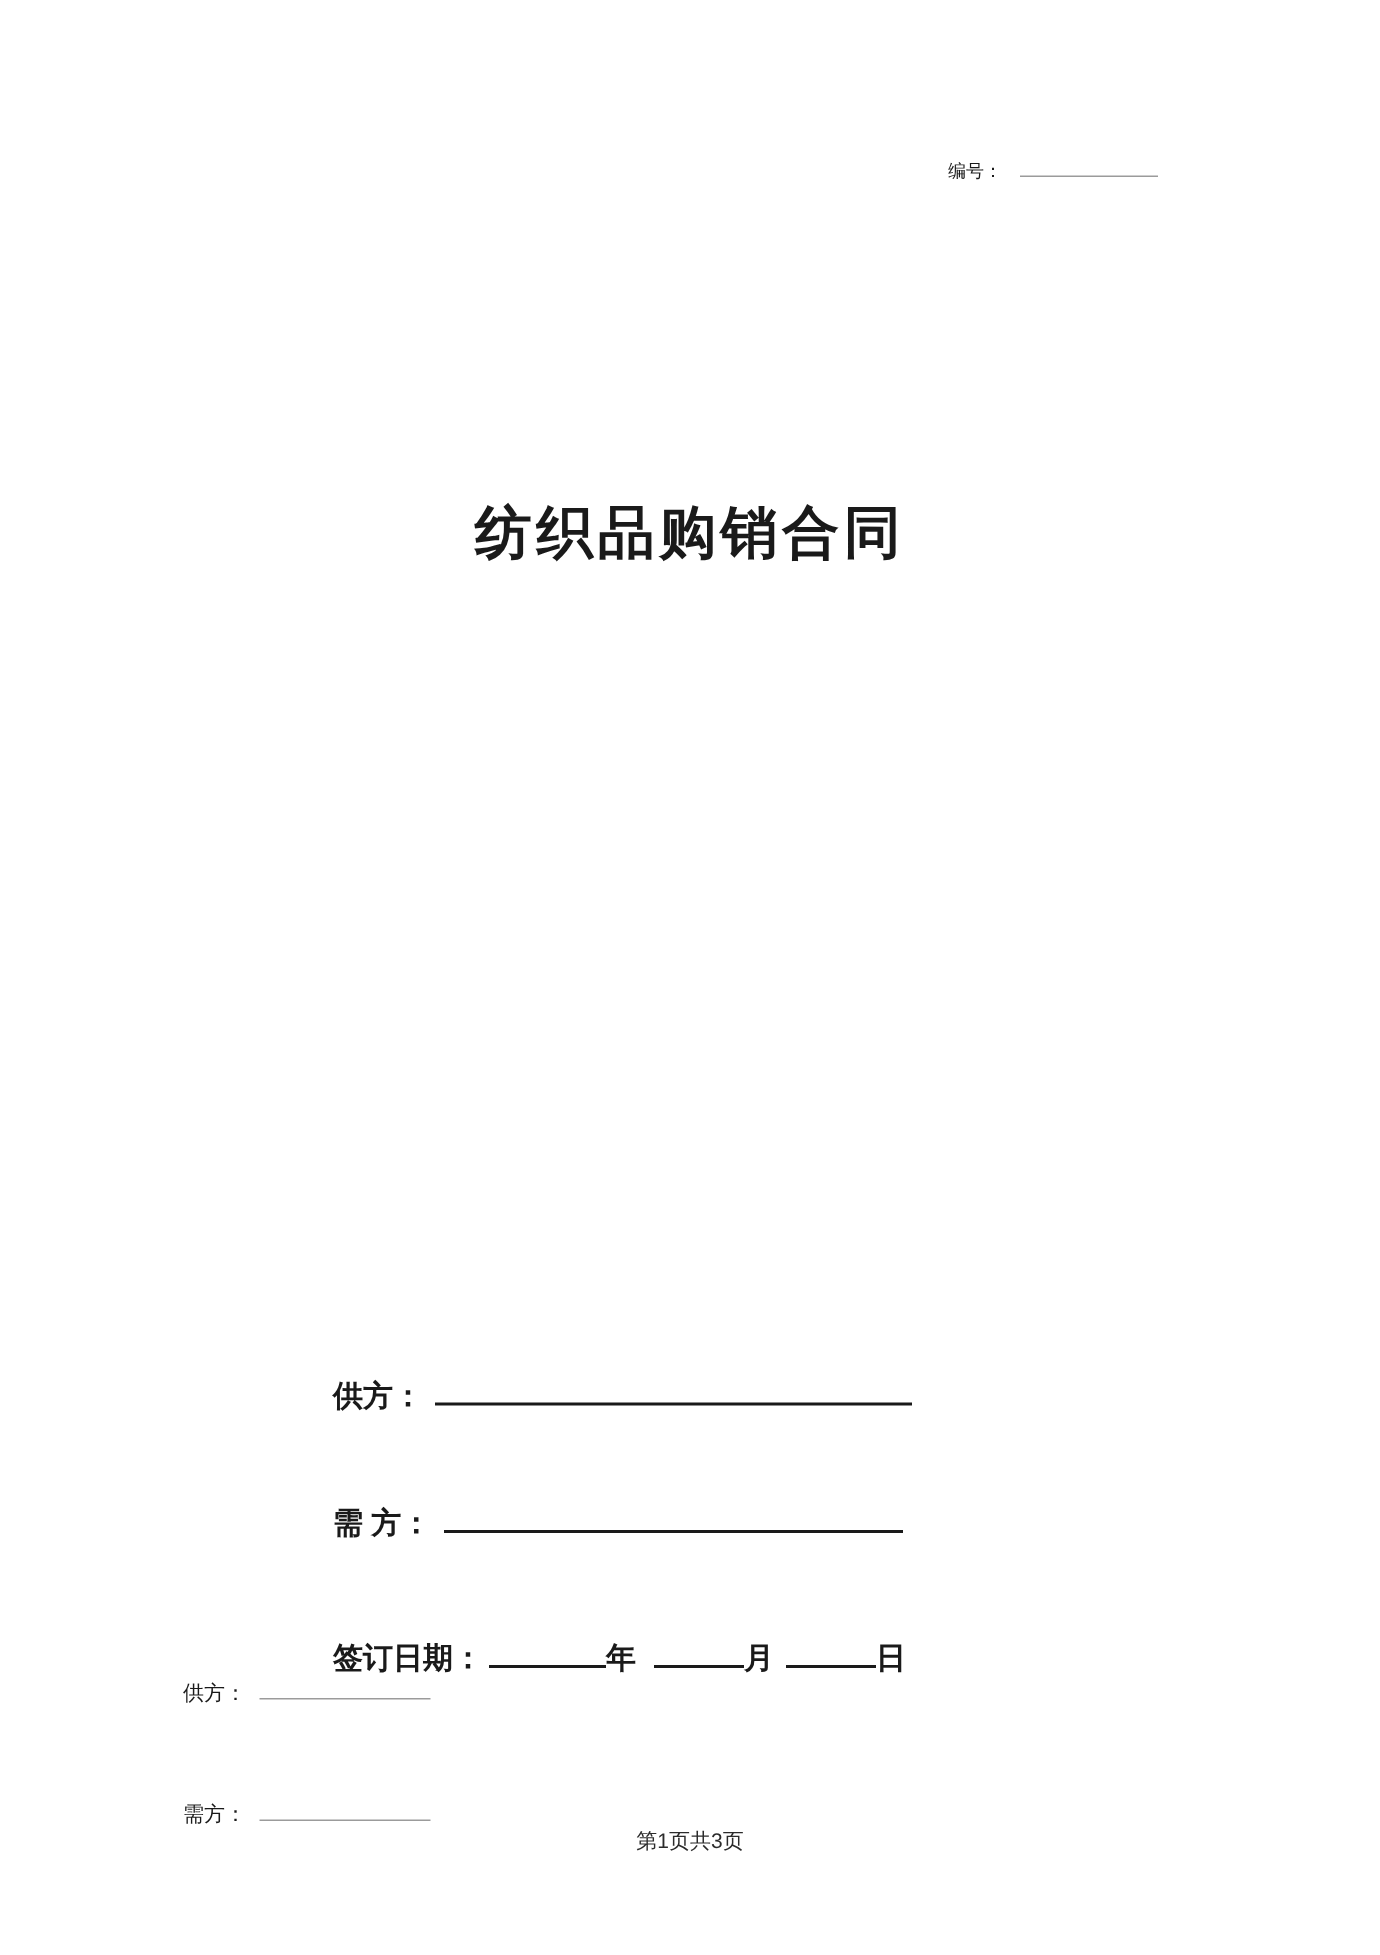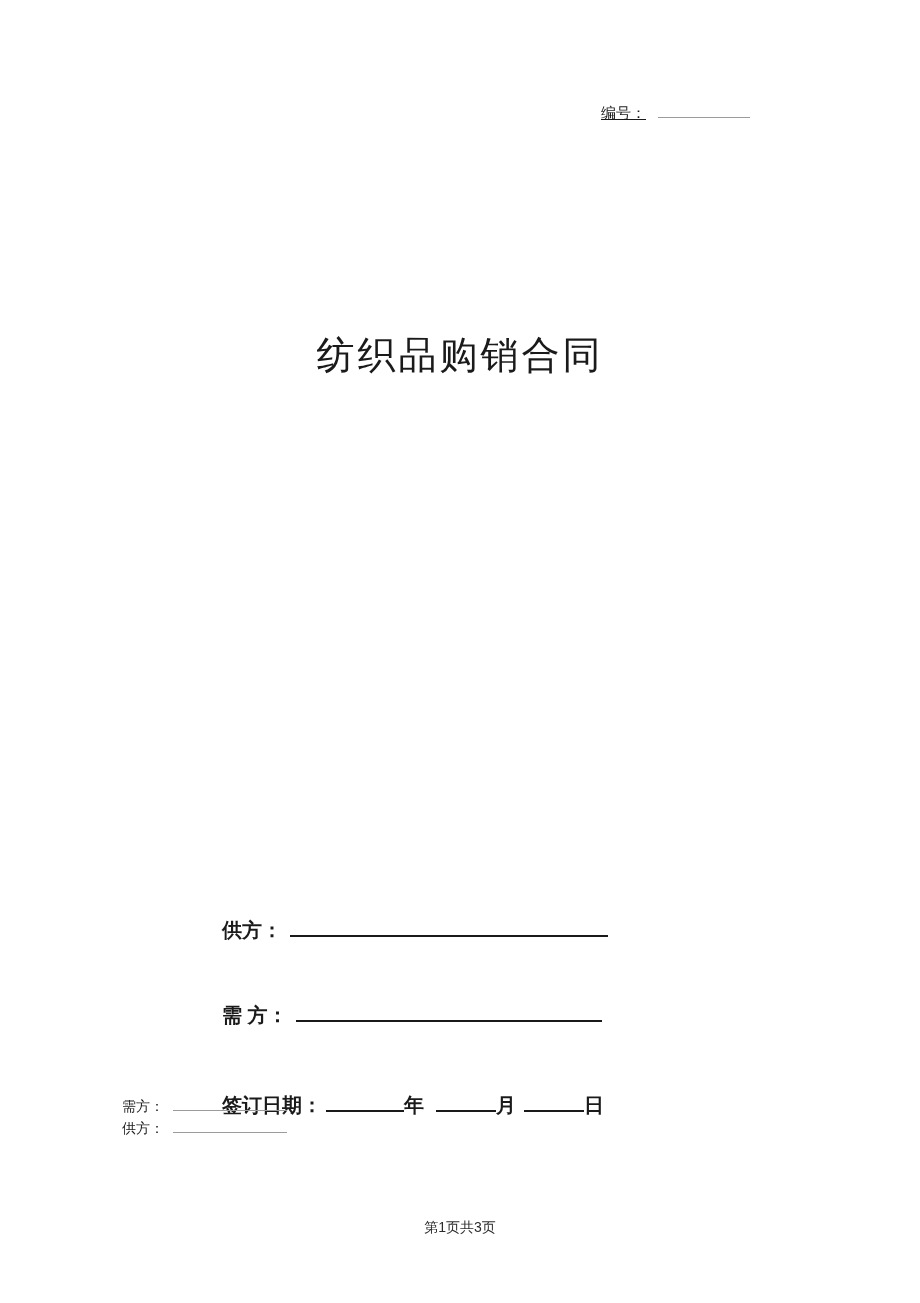--- a/index.html
+++ b/index.html
@@ -20,42 +20,41 @@
     display: inline-block;
     vertical-align: baseline;
   }
   .blank.dark { border-bottom: 2px solid #1a1a1a; }
   .blank.gray { border-bottom: 1px solid #9b9b9b; }
 
   
   .number-row {
     position: absolute;
     top: 102px;
-    left: 601px;
-    font-size: 15px;
+    left: 632px;
+    font-size: 12px;
     font-weight: 400;
     white-space: nowrap;
-    text-decoration: underline;
   }
   .number-row .blank {
     width: 92px;
     height: 15px;
     margin-left: 12px;
   }
 
   
   .title {
     position: absolute;
     top: 330px;
     left: 0;
     width: 100%;
     margin: 0;
     text-align: center;
     font-size: 38px;
-    font-weight: 400;
+    font-weight: 700;
     letter-spacing: 3px;
   }
 
   
   .field {
     position: absolute;
     left: 222px;
     font-size: 20px;
     font-weight: 700;
     white-space: nowrap;
@@ -77,21 +76,21 @@
     font-size: 14px;
     font-weight: 400;
     white-space: nowrap;
   }
   .small-field .blank {
     width: 114px;
     height: 12px;
     margin-left: 9px;
   }
   .small-supplier { top: 1120px; }
-  .small-buyer { top: 1098px; }
+  .small-buyer { top: 1201px; }
 
   
   .footer {
     position: absolute;
     top: 1219px;
     left: 0;
     width: 100%;
     text-align: center;
     font-size: 14px;
     font-weight: 400;

